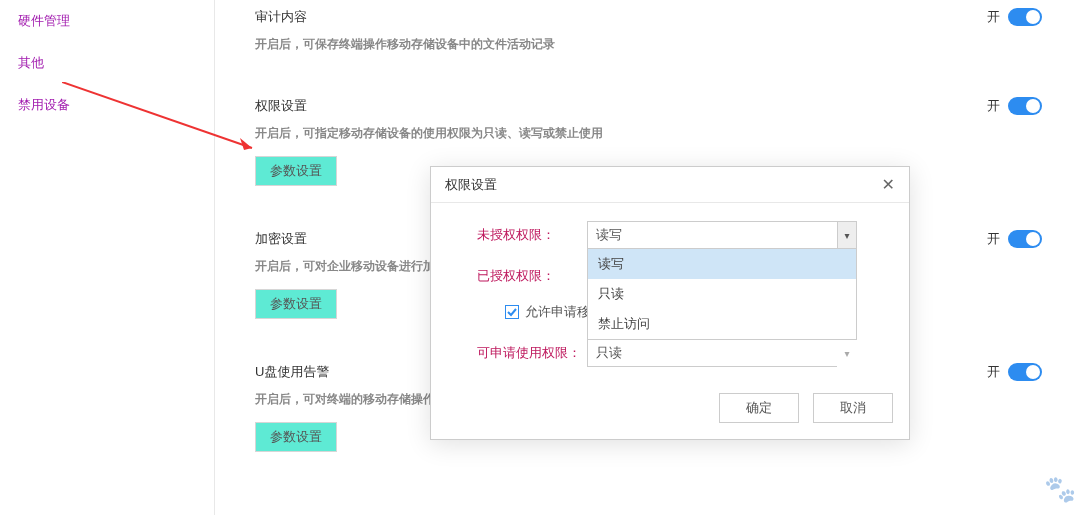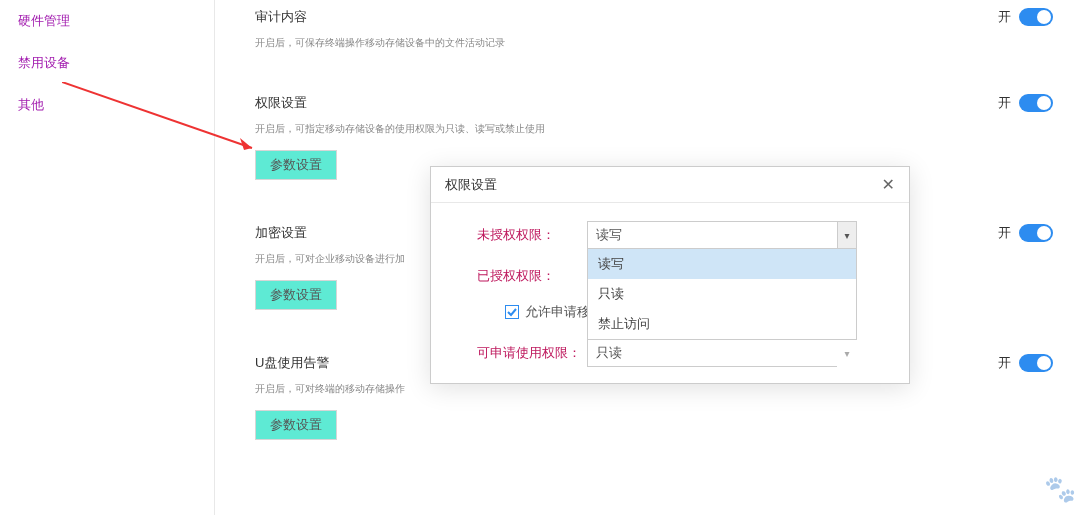--- a/index.html
+++ b/index.html
@@ -29,33 +29,33 @@
   }
   .sidebar-item.active {
     color: #2d8cf0;
     border-left: 3px solid #2d8cf0;
     padding-left: 15px;
     background: #f7fbff;
   }
   .content {
     position: absolute;
     left: 215px;
-    right: 5px;
+    right: 16px;
     top: 0;
     padding: 0 34px 0 40px;
   }
   .section { padding: 8px 0 14px 0; border-bottom: 0; }
   .section + .section { margin-top: 22px; }
   .section-header {
     display: flex;
     justify-content: space-between;
     align-items: center;
   }
   .section-title { color: #333; font-weight: 500; }
-  .section-desc { color: #888; margin-top: 10px; font-size: 10px; }
+  .section-desc { color: #888; margin-top: 10px; font-size: 12px; font-weight: bold; }
   .toggle-wrap { display: flex; align-items: center; color: #333; gap: 8px; }
   .toggle {
     width: 34px; height: 18px; border-radius: 18px;
     background: #2d8cf0; position: relative;
   }
   .toggle::after {
     content: ""; position: absolute; top: 2px; right: 2px;
     width: 14px; height: 14px; border-radius: 50%;
     background: #fff;
   }
@@ -119,22 +119,22 @@
     font-weight:500; letter-spacing:1px;
     display:flex; align-items:center; gap:6px;
   }
   .watermark .paw { font-size:26px; }
 </style>
 </head>
 <body>
 
 <div class="sidebar">
   <div class="sidebar-item"><span>硬件管理</span></div>
+  <div class="sidebar-item"><span>其他</span></div>
   <div class="sidebar-item"><span>禁用设备</span></div>
-  <div class="sidebar-item"><span>其他</span></div>
 </div>
 
 <svg class="arrow-svg" width="220" height="100">
   <line x1="0" y1="0" x2="190" y2="66" stroke="#e33" stroke-width="2"></line>
   <polygon points="190,66 178,56 182,68" fill="#e33"></polygon>
 </svg>
 
 <div class="content">
 
   <div class="section">
@@ -230,17 +230,21 @@
       <span class="form-label">可申请使用权限：</span>
       <div class="select">
         <div class="select-input">只读</div>
         <div class="select-caret" style="background:#fff;border:none">
             <span class="caret-glyph" style="color:#aaa">▾</span>
           </div>
       </div>
     </div>
 
   </div>
+  <div class="dlg-foot">
+    <div class="dlg-btn">确定</div>
+    <div class="dlg-btn">取消</div>
+  </div>
 </div>
 
 <div class="watermark">
   <span class="paw">🐾</span>
 </div>
 
 </body></html>

